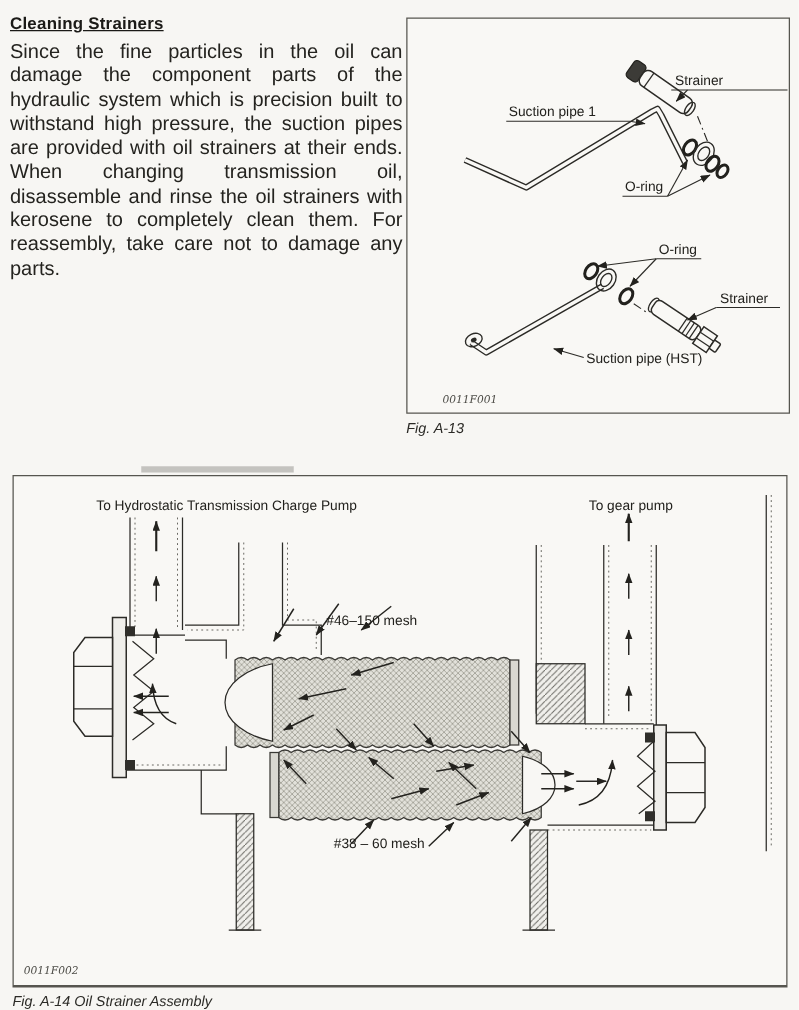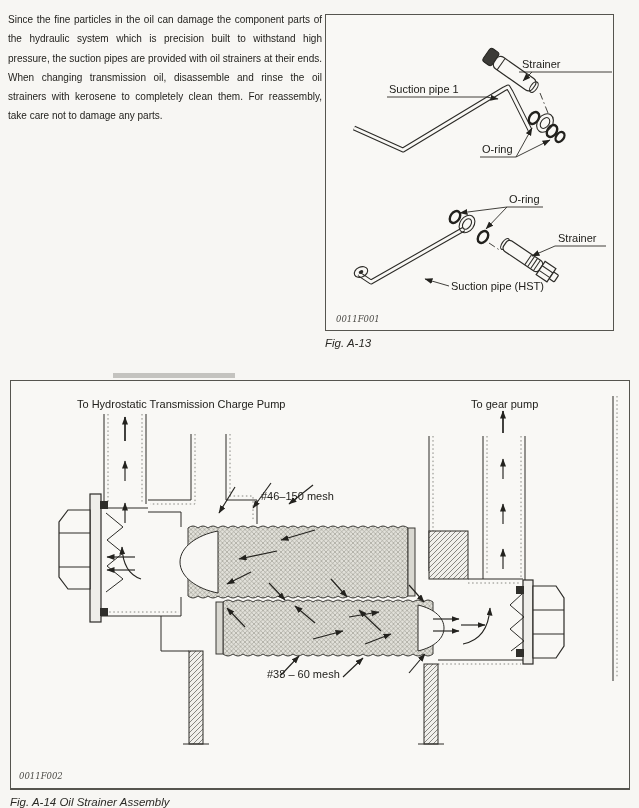--- a/index.html
+++ b/index.html
@@ -1,26 +1,26 @@
 <!DOCTYPE html>
 <html><head>
 <meta charset="utf-8">
 <style>
   html,body{margin:0;padding:0;}
   .page{position:relative;width:639px;height:808px;background:#f7f6f3;overflow:hidden;
         font-family:"Liberation Sans",sans-serif;color:#24231f;}
   .article{position:absolute;left:8px;top:10px;width:314px;}
   .article h3{margin:0 0 4px 0;font-size:13.5px;line-height:18px;font-weight:bold;
               text-decoration:underline;color:#1b1a17;letter-spacing:.2px;}
-  .article p{margin:0;font-size:10px;line-height:19.3px;text-align:justify;color:#24231f;}
+  .article p{margin:0;font-size:16px;line-height:19.3px;text-align:justify;color:#24231f;}
   .figure{position:absolute;margin:0;}
   .fig13{left:325px;top:14px;width:289px;}
   .fig14{left:10px;top:380px;width:620px;}
   .figbox{background:#f9f8f5;border:1px solid #56554f;}
-  .fb13{width:287px;height:315px;}
+  .fb13{width:287px;height:315px;padding-left:18px;}
   .fb14{width:618px;height:407px;border-bottom-width:2px;text-align:center;}
   figcaption{margin-top:6px;font-style:italic;font-size:11.5px;color:#2b2a26;}
   .artifact{position:absolute;left:113px;top:373px;width:122px;height:5px;background:#b3b2ae;opacity:.75;}
   svg{display:block;}
   svg text{fill:#22211d;}
   .lbl{font-family:"Liberation Sans",sans-serif;font-size:11px;}
   .code{font-family:"DejaVu Serif",serif;font-style:italic;font-size:8.5px;fill:#4c4b46;}
   .ln{stroke:#2c2b27;stroke-width:1;fill:none;}
   .dot{stroke:#6a6963;stroke-width:.8;fill:none;stroke-dasharray:1.5 2.6;}
   .pipeO{stroke:#2c2b27;stroke-width:5;fill:none;stroke-linejoin:round;}
@@ -33,20 +33,21 @@
   .solid{fill:#f9f8f5;stroke:#2c2b27;stroke-width:1.2;}
   .cap{fill:#d9d8d1;stroke:#3a3935;stroke-width:1;}
   .seal{fill:#2f2e2a;}
 </style>
 </head>
 <body>
 
 <div class="page">
 
   <section class="article">
+    <h3>Cleaning Strainers</h3>
     <p>Since the fine particles in the oil can damage the component parts of the hydraulic system which is precision built to withstand high pressure, the suction pipes are provided with oil strainers at their ends. When changing transmission oil, disassemble and rinse the oil strainers with kerosene to completely clean them. For reassembly, take care not to damage any parts.</p>
   </section>
 
   <figure class="figure fig13">
     <div class="figbox fb13">
       <svg width="287" height="315" viewBox="0 0 287 313">
         <defs>
           <marker id="ah13" markerUnits="userSpaceOnUse" markerWidth="9" markerHeight="7" refX="7.5" refY="3" orient="auto">
             <path d="M0,0 L8,3 L0,6 Z" fill="#23221e"></path>
           </marker>

